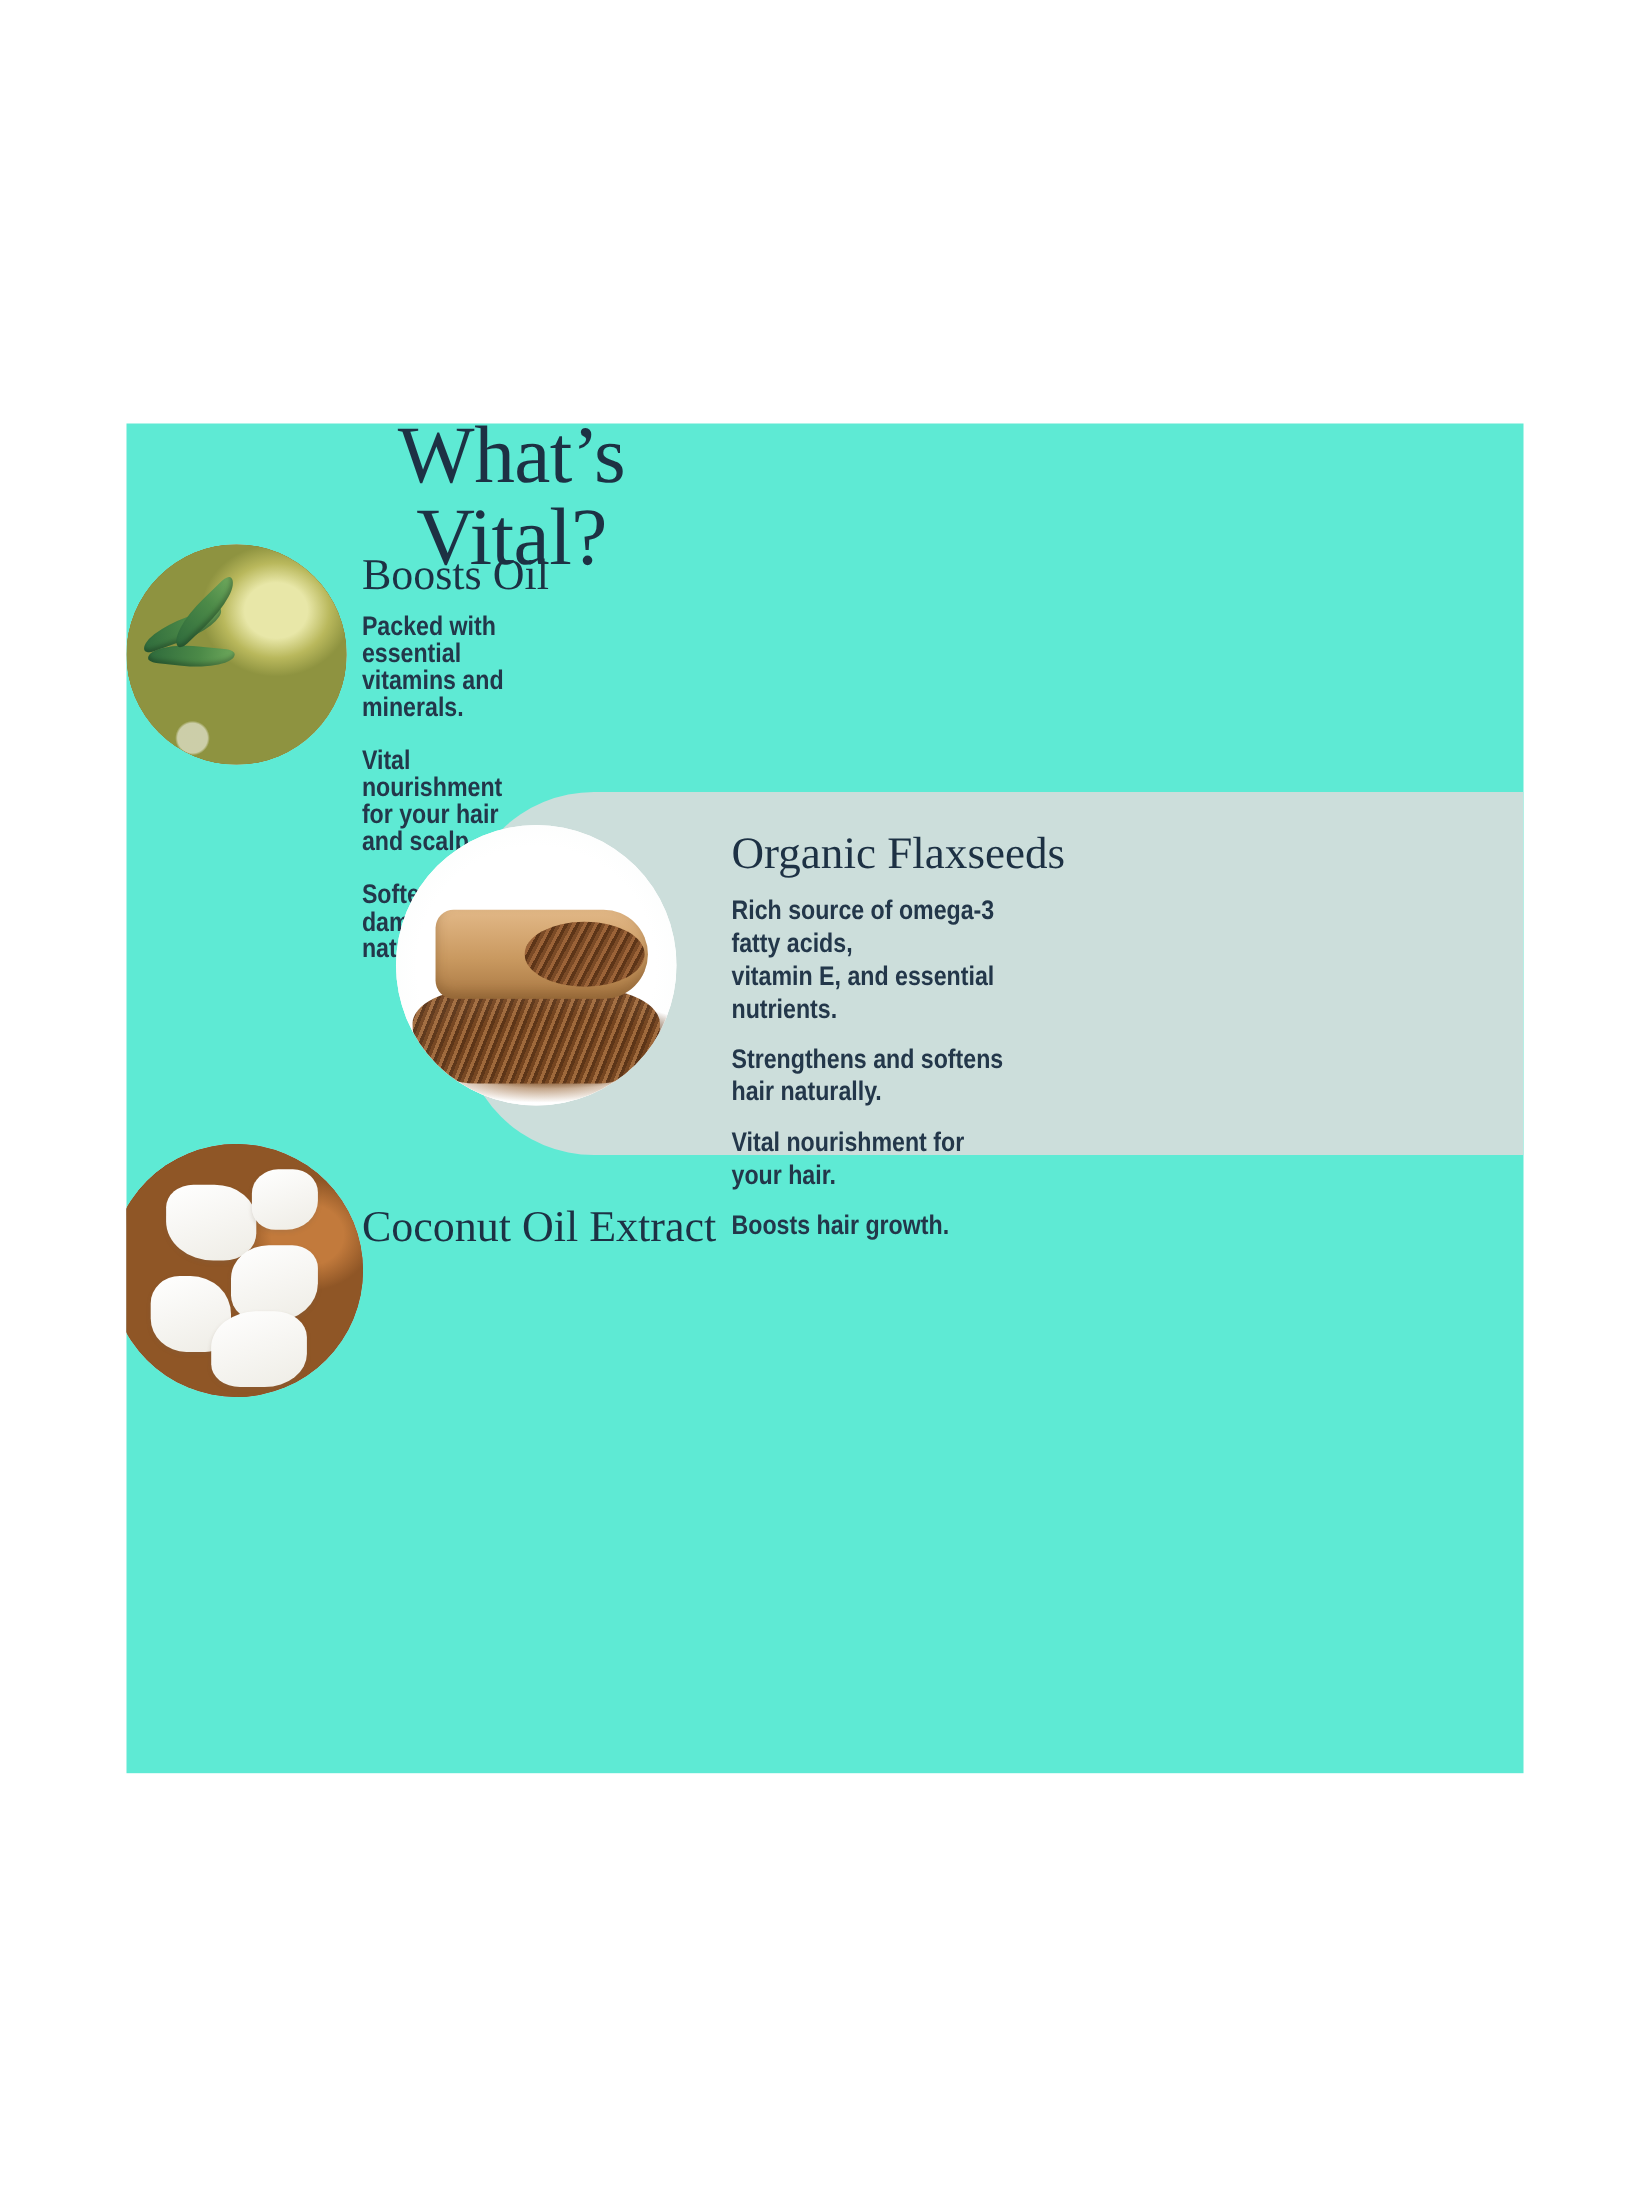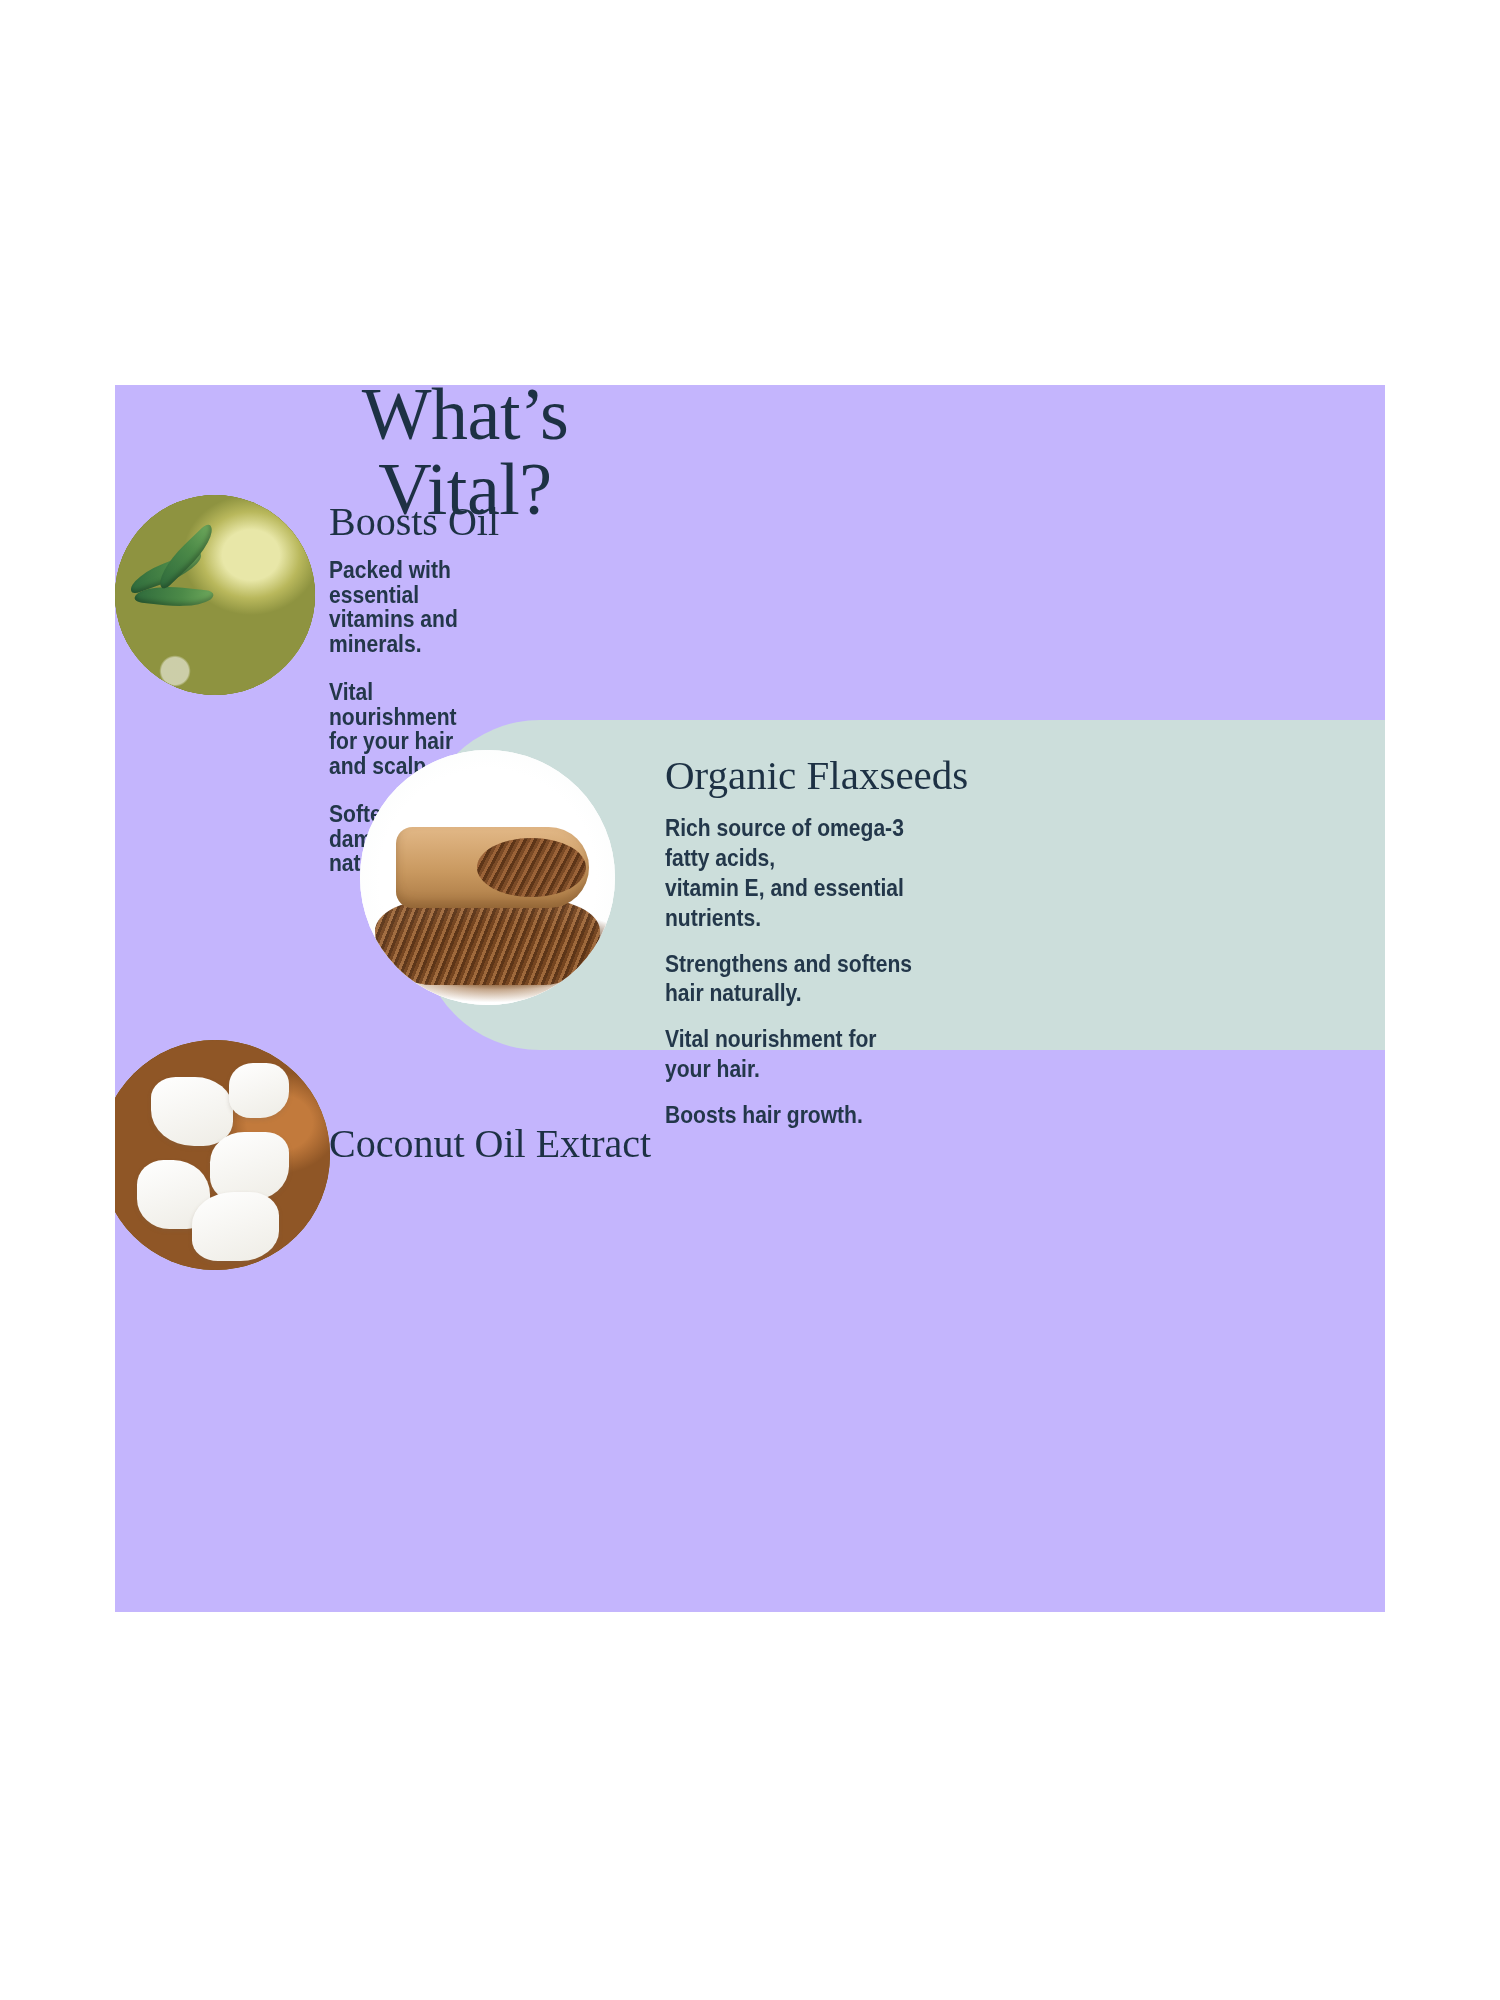--- a/index.html
+++ b/index.html
@@ -10,21 +10,21 @@
     font-family:"Liberation Sans", sans-serif;
     overflow:hidden;
     position:relative;
   }
 
   
   #ingredients-card{
     position:absolute;
     left:115px; top:385px;
     width:1270px; height:1227px;
-    background:#c4b5fd;
+    background:#5eead4;
     overflow:hidden;
   }
 
   
   #page-title{
     position:absolute;
     left:0; top:-8px;
     width:700px;
     text-align:center;
     font-family:"Liberation Serif", serif;
@@ -95,21 +95,21 @@
   
   #row-flax .thumb{left:245px; top:365px; width:255px; height:255px;}
   #row-flax .ingredient-text{left:550px; top:370px;}
   #row-flax .ing-name{font-size:41px; line-height:1.0;}
   #row-flax .ing-benefits{margin-top:17px;}
   #row-flax .ing-benefits li{font-size:24.5px; line-height:1.22; margin-bottom:16px;}
 
   
   #row-coco .thumb{left:-15px; top:655px; width:230px; height:230px;}
   #row-coco .ingredient-text{left:214px; top:710px;}
-  #row-coco .ing-name{font-size:40px; line-height:1.0;margin-top:29px;}
+  #row-coco .ing-name{font-size:40px; line-height:1.0;}
   #row-coco .ing-benefits{margin-top:11px;}
   #row-coco .ing-benefits li{font-size:24.5px; line-height:1.28;}
 
   
   .photo-olive{
     background:
       radial-gradient(circle at 30% 88%, rgba(255,255,255,.55) 0 6%, rgba(0,0,0,0) 7%),
       radial-gradient(ellipse 34% 30% at 68% 30%, #e8e7a8 0 42%, #b9b85c 72%, #8e9340 100%),
       radial-gradient(ellipse 30% 27% at 35% 68%, #d6d98f 0 40%, #a8ab54 74%, #7d8338 100%),
       radial-gradient(ellipse 28% 26% at 74% 74%, #cdd184 0 40%, #9ca24d 75%, #767c34 100%),

